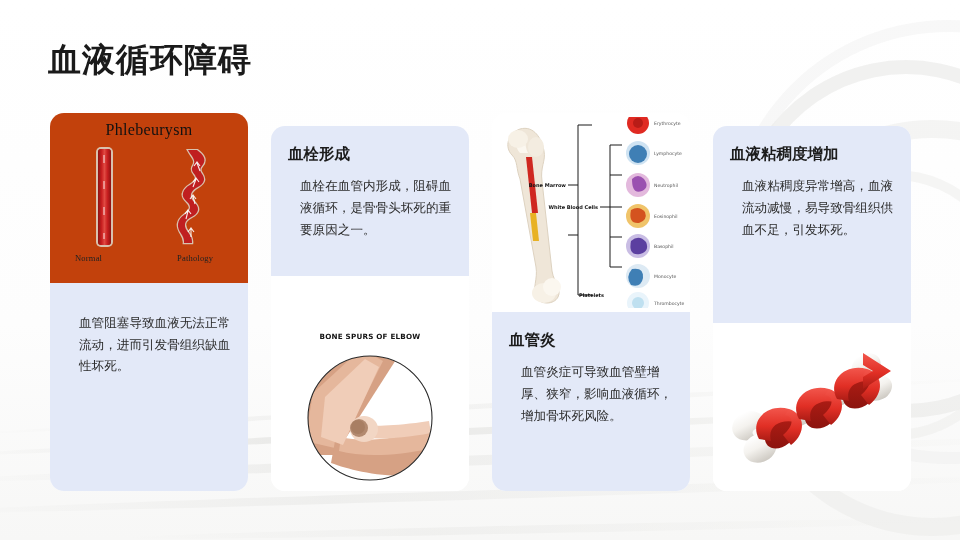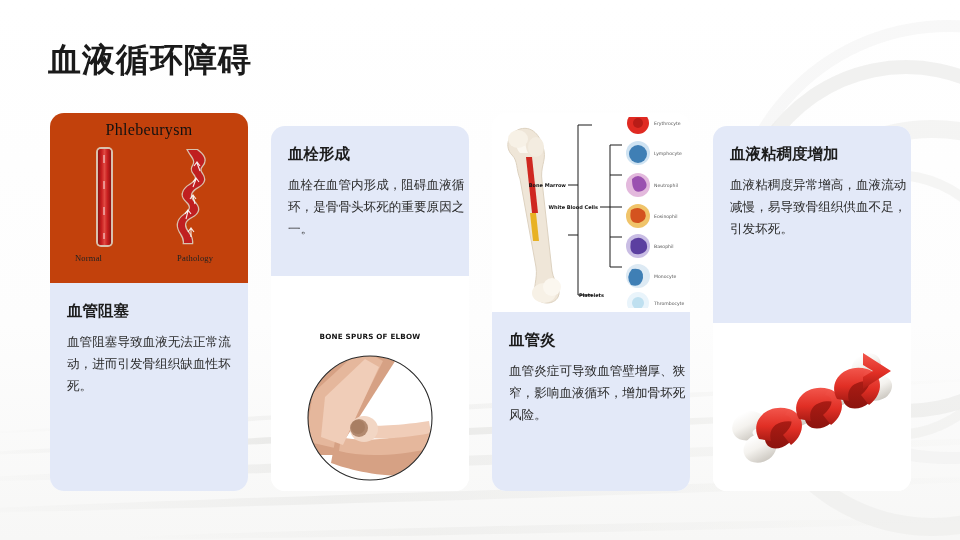--- a/index.html
+++ b/index.html
@@ -102,22 +102,22 @@
     font-size: 15.5px;
     color: #1c1c1c;
     margin: 0 0 13px 0;
     line-height: 1.25;
     font-family: "Liberation Serif", "DejaVu Serif", serif;
   }
   .panel-body {
     font-size: 12.6px;
     line-height: 1.72;
     color: #2b2b2b;
-    margin: 0;
-    font-family: Liberation Mono, monospace;
+    margin: 12px;
+    font-family: Liberation Sans, sans-serif;
   }
 
   
   .m1 { height: 170px; background: #c2410c; }
   .m1-head {
     text-align: center;
     font-family: "Liberation Serif", "DejaVu Serif", serif;
     font-size: 16px;
     color: #111;
     padding-top: 8px;
@@ -221,21 +221,20 @@
             </svg>
           </div>
         </div>
       </div>
       <div style="display:flex;justify-content:center;gap:44px;">
         <div style="width:46px;" class="vlabel">Normal</div>
         <div style="width:46px;margin-left:12px;" class="vlabel">Pathology</div>
       </div>
     </div>
     <div class="panel">
-      <h3 class="panel-title">血管阻塞</h3>
       <p class="panel-body">血管阻塞导致血液无法正常流动，进而引发骨组织缺血性坏死。</p>
     </div>
   </div>
 
   <div class="card c2 flip">
     <div class="media m2">
       <div class="m2-head">BONE SPURS OF ELBOW</div>
       <div class="elbow-wrap">
         <svg width="150" height="146" viewBox="0 0 150 146">
           <defs>

